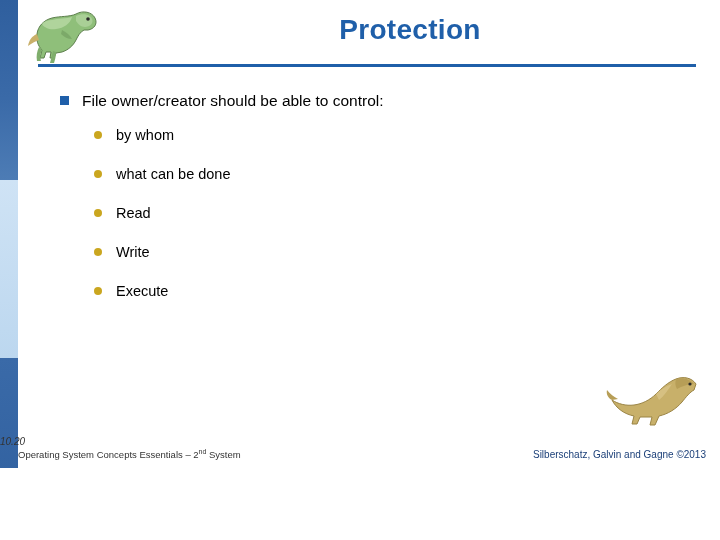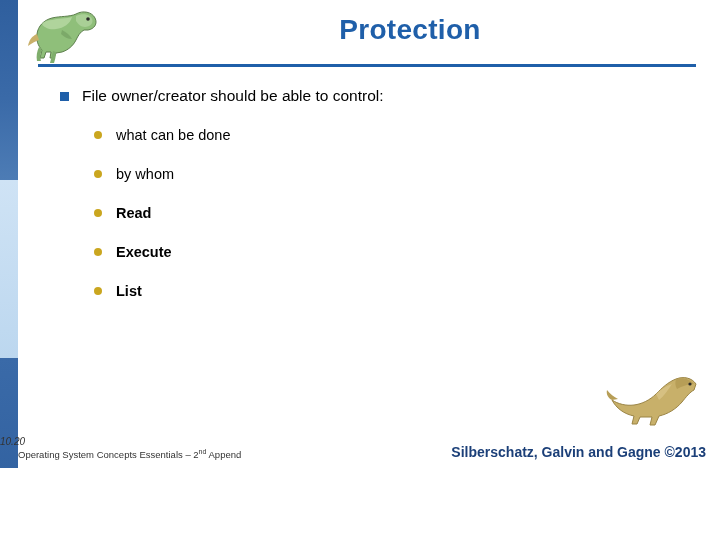--- a/index.html
+++ b/index.html
@@ -80,21 +80,21 @@
   
   .body {
     position: absolute;
     left: 60px;
     top: 86px;
     width: 640px;
   }
   .lvl1 {
     position: relative;
     display: flex;
-    align-items: flex-start;
+    align-items: center;
     margin: 0 0 10px 0;
     height: 29px;
   }
   .lvl1 .marker {
     width: 22px;
     flex: 0 0 22px;
     color: #1f5fa9;
     font-size: 13px;
     line-height: 22px;
     font-family: "Liberation Sans", sans-serif;
@@ -119,21 +119,21 @@
     font-size: 12px;
     line-height: 20px;
     font-weight: bold;
   }
   .lvl2 .text {
     font-size: 14.5px;
     color: #000000;
     line-height: 20px;
   }
   .lvl2.bold .text {
-    font-weight: bold;
+    font-weight: normal;
   }
 
   
   .sq {
     display: inline-block;
     width: 9px;
     height: 9px;
     background: #1f5fa9;
     margin-top: 6px;
   }
@@ -169,23 +169,23 @@
     width: 720px;
     text-align: left;
     font-size: 10px;
     color: #333333;
     font-style: italic;
   }
   .footer-right {
     position: absolute;
     right: 14px;
     bottom: 8px;
-    font-size: 14px;
+    font-size: 10px;
     color: #1b3f78;
-    font-weight: bold;
+    font-weight: normal;
   }
   .sup { font-size: 7px; vertical-align: super; }
 </style>
 </head>
 <body>
 
 <div class="slide">
 
   <div class="left-bar-top"></div>
   <div class="left-bar-mid"></div>
@@ -211,60 +211,60 @@
 
   <div class="body">
 
     <div class="lvl1">
       <span class="marker"><span class="sq"></span></span>
       <span class="text">File owner/creator should be able to control:</span>
     </div>
 
     <div class="lvl2">
       <span class="marker"><span class="dot"></span></span>
+      <span class="text">by whom</span>
+    </div>
+
+    <div class="lvl2">
+      <span class="marker"><span class="dot"></span></span>
       <span class="text">what can be done</span>
     </div>
 
-    <div class="lvl2">
-      <span class="marker"><span class="dot"></span></span>
-      <span class="text">by whom</span>
-    </div>
-
 
     <div class="lvl2 bold">
       <span class="marker"><span class="dot"></span></span>
       <span class="text">Read</span>
     </div>
 
-
     <div class="lvl2 bold">
       <span class="marker"><span class="dot"></span></span>
+      <span class="text">Write</span>
+    </div>
+
+    <div class="lvl2 bold">
+      <span class="marker"><span class="dot"></span></span>
       <span class="text">Execute</span>
     </div>
 
 
 
-    <div class="lvl2 bold">
-      <span class="marker"><span class="dot"></span></span>
-      <span class="text">List</span>
-    </div>
 
   </div>
 
   <div class="dino-bottom">
     <svg width="96" height="60" viewBox="0 0 96 60">
       <g>
         <path d="M90 12 C86 6 78 4 70 7 C62 10 56 16 50 22 C44 28 36 32 28 33 C20 34 12 32 6 28 C10 36 18 42 28 44 L26 52 L31 52 L34 45 L46 45 L44 53 L49 53 L53 44 C62 42 70 37 76 30 C80 25 84 20 88 18 Z" fill="#c8b06a" stroke="#9a8445" stroke-width="1"></path>
         <path d="M70 7 C76 5 84 7 88 12 C82 12 76 14 71 17 C69 14 69 10 70 7 Z" fill="#b79e57"></path>
         <circle cx="84" cy="12" r="1.6" fill="#2a2a2a"></circle>
         <path d="M50 22 C54 18 60 14 66 12 C62 18 58 24 53 28 Z" fill="#d9c488" opacity="0.8"></path>
         <path d="M6 28 C2 26 0 22 1 18 C4 22 8 25 12 27 Z" fill="#b79e57"></path>
       </g>
     </svg>
   </div>
 
-  <div class="footer-left"><span>Operating System Concepts Essentials – 2</span><span class="sup">nd</span><span> Append</span></div>
+  <div class="footer-left"><span>Operating System Concepts Essentials – 2</span><span class="sup">nd</span><span> System</span></div>
 
   <div class="footer-center">10.20</div>
 
   <div class="footer-right">Silberschatz, Galvin and Gagne ©2013</div>
 
 </div>
 
 </body></html>

